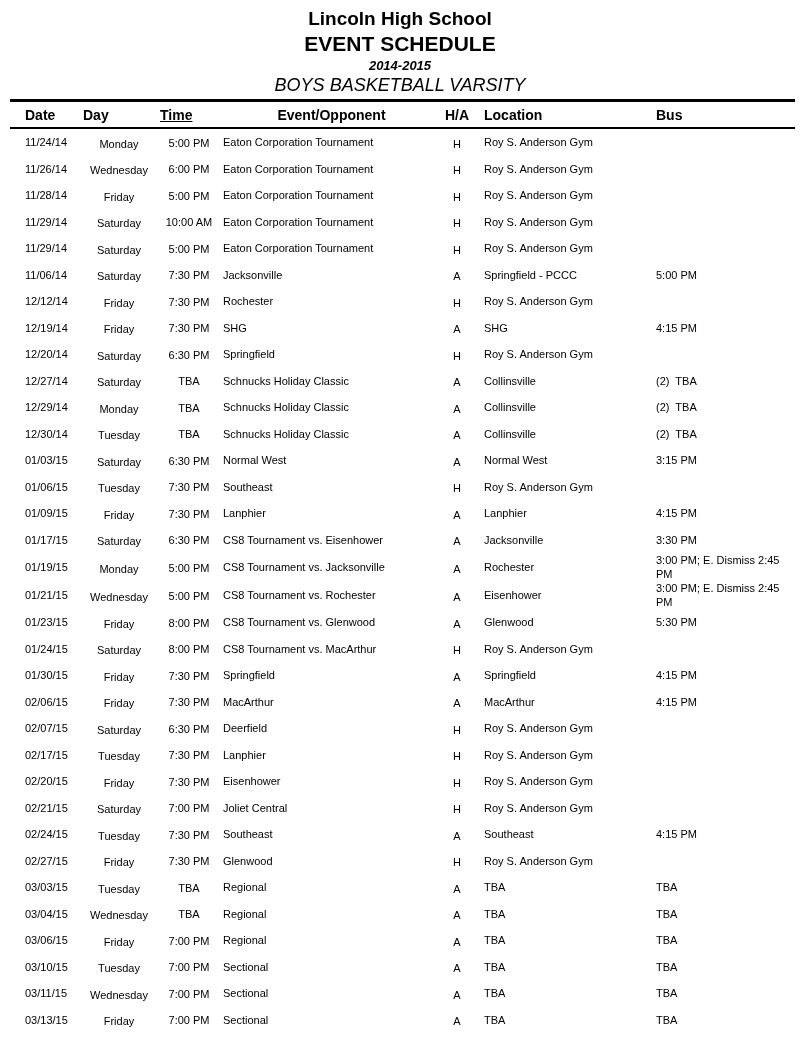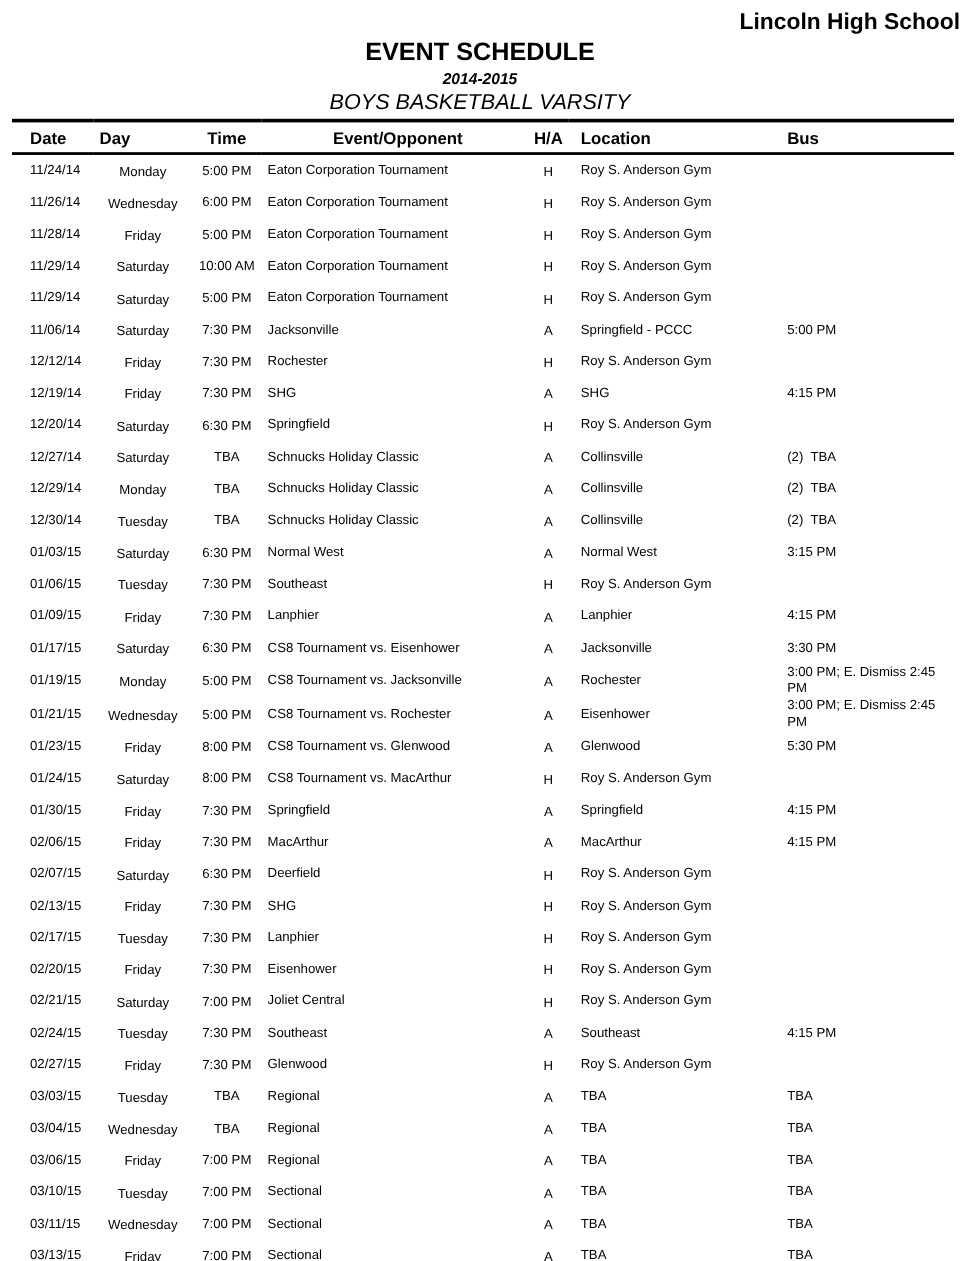--- a/index.html
+++ b/index.html
@@ -16,21 +16,20 @@
     overflow: hidden;
   }
   .titles {
     text-align: center;
     padding-top: 6px;
   }
   .school-title {
     font-size: 19px;
     font-weight: bold;
     line-height: 25px;
-    text-align: right;
   }
   .schedule-title {
     font-size: 21px;
     font-weight: bold;
     line-height: 26px;
   }
   .season-title {
     font-size: 13px;
     font-weight: bold;
     font-style: italic;
@@ -56,21 +55,21 @@
   th {
     font-size: 14px;
     font-weight: bold;
     text-align: left;
     padding: 5px 0 4px 0;
     white-space: nowrap;
     overflow: hidden;
   }
   th.c-date { padding-left: 15px; }
   th.c-day { padding-left: 5px; }
-  th.c-time { text-align: center; }
+  th.c-time { text-align: left; text-decoration: underline; }
   th.c-event { padding-left: 5px; text-align: center; }
   th.c-ha { text-align: center; }
   th.c-location { padding-left: 10px; }
   th.c-bus { padding-left: 6px; }
   td {
     font-size: 11px;
     height: 23.5px;
     vertical-align: middle;
     padding: 0;
   }
@@ -317,29 +316,20 @@
         <tr>
           <td class="c-date">02/07/15</td>
           <td class="c-day">Saturday</td>
           <td class="c-time">6:30 PM</td>
           <td class="c-event">Deerfield</td>
           <td class="c-ha">H</td>
           <td class="c-location">Roy S. Anderson Gym</td>
           <td class="c-bus"></td>
         </tr>
         <tr>
-          <td class="c-date">02/13/15</td>
-          <td class="c-day">Friday</td>
-          <td class="c-time">7:30 PM</td>
-          <td class="c-event">SHG</td>
-          <td class="c-ha">H</td>
-          <td class="c-location">Roy S. Anderson Gym</td>
-          <td class="c-bus"></td>
-        </tr>
-        <tr>
           <td class="c-date">02/17/15</td>
           <td class="c-day">Tuesday</td>
           <td class="c-time">7:30 PM</td>
           <td class="c-event">Lanphier</td>
           <td class="c-ha">H</td>
           <td class="c-location">Roy S. Anderson Gym</td>
           <td class="c-bus"></td>
         </tr>
         <tr>
           <td class="c-date">02/20/15</td>

